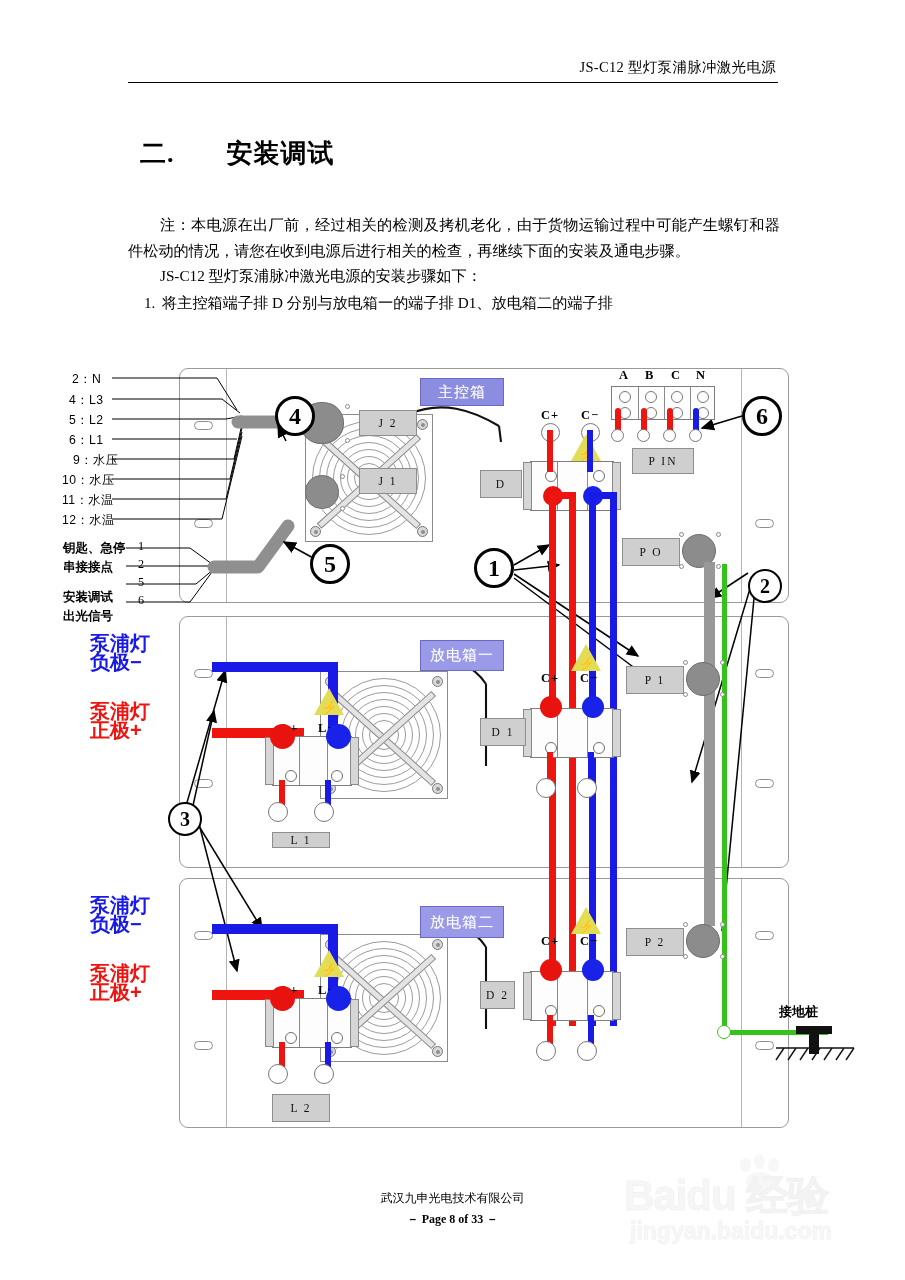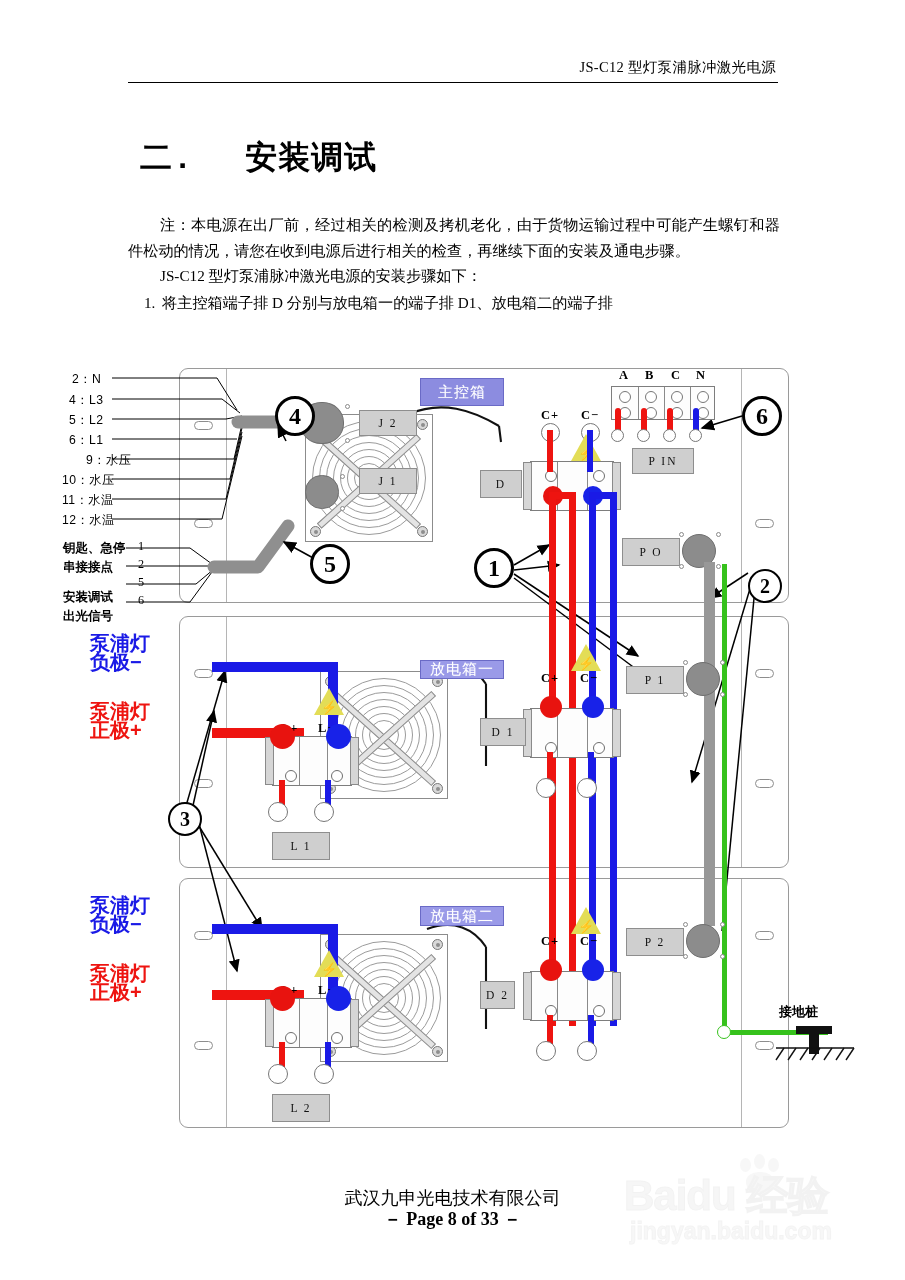--- a/index.html
+++ b/index.html
@@ -9,21 +9,21 @@
     color:#000;position:relative;overflow:hidden;
   }
   .page{position:absolute;left:0;top:0;width:905px;height:1280px;}
 
   
   .hdr{position:absolute;left:128px;top:58px;width:650px;}
   .hdr-txt{text-align:right;font-size:14.5px;letter-spacing:.3px;padding-right:2px;}
   .hdr-rule{margin-top:5px;border-bottom:1.4px solid #000;}
 
   
-  .sect-title{position:absolute;left:140px;top:136px;font-size:32px;font-weight:bold;letter-spacing:1px;font-family:Liberation Mono, monospace;}
+  .sect-title{position:absolute;left:140px;top:136px;font-size:26px;font-weight:bold;letter-spacing:1px;}
   .sect-title .num{display:inline-block;}
   .sect-title .gap{display:inline-block;width:52px;}
 
   
   .body-text{position:absolute;left:128px;top:212px;width:652px;font-size:15.2px;line-height:25.5px;text-align:justify;}
   .p-indent{text-indent:32px;}
   .li{display:flex;margin-top:1px;}
   .li-num{width:34px;flex:none;text-indent:16px;}
   .li-body{flex:1;}
   sup{font-size:.68em;vertical-align:super;}
@@ -98,21 +98,21 @@
   .termtxt{position:absolute;font-size:12.5px;font-weight:bold;font-family:"Liberation Serif",serif;letter-spacing:1px;}
 
   
   .conn{position:absolute;border-radius:50%;background:#8c8c8c;border:1px solid #6f6f6f;}
   .conn-hole{position:absolute;width:5px;height:5px;border:1px solid #8a8a8a;border-radius:50%;background:#fff;}
 
   
   .cap{position:absolute;left:0;top:1120px;width:905px;text-align:center;font-size:15px;}
 
   
-  .footer{position:absolute;left:0;top:1188px;width:905px;text-align:center;font-size:18px;line-height:21px;}
+  .footer{position:absolute;left:0;top:1188px;width:905px;text-align:center;font-size:12px;line-height:21px;}
   .footer .pg{font-weight:bold;}
 
   
   .wm{position:absolute;left:624px;top:1162px;width:262px;height:88px;opacity:.5;pointer-events:none;}
   .wm-txt{position:absolute;left:0;top:6px;font-family:"Liberation Sans","DejaVu Sans",sans-serif;
           font-weight:bold;font-size:42px;color:#efefef;-webkit-text-stroke:1px #e6e6e6;letter-spacing:-1px;}
   .wm-sub{position:absolute;left:6px;top:56px;font-family:"Liberation Sans","DejaVu Sans",sans-serif;
           font-weight:bold;font-size:23px;color:#f1f1f1;-webkit-text-stroke:1px #e8e8e8;}
   .wm-paw{position:absolute;left:110px;top:-8px;width:58px;height:46px;}
   .wm-paw i{position:absolute;background:#f0f0f0;border-radius:50%;display:block;}
@@ -280,28 +280,28 @@
 
       <g stroke="#000" stroke-width="1.5" fill="none">
         <path d="M124,440 L163,305" marker-end="url(#ah)"></path>
         <path d="M130,444 L152,345" marker-end="url(#ah)"></path>
         <path d="M132,452 L200,563" marker-end="url(#ah)"></path>
         <path d="M136,454 L175,605" marker-end="url(#ah)"></path>
       </g>
     </svg>
 
     <div class="boxtitle" style="left:358px;top:12px;width:84px;height:28px;">主控箱</div>
-    <div class="boxtitle lav" style="left:358px;top:294px;width:84px;height:19px;">放电箱一</div>
-    <div class="boxtitle lav" style="left:358px;top:540px;width:84px;height:20px;">放电箱二</div>
+    <div class="boxtitle lav" style="left:358px;top:274px;width:84px;height:31px;">放电箱一</div>
+    <div class="boxtitle lav" style="left:358px;top:540px;width:84px;height:32px;">放电箱二</div>
 
     <div class="lbl mono" style="left:10px;top:5px;">2：N</div>
     <div class="lbl mono" style="left:7px;top:26px;">4：L3</div>
     <div class="lbl mono" style="left:7px;top:46px;">5：L2</div>
     <div class="lbl mono" style="left:7px;top:66px;">6：L1</div>
-    <div class="lbl mono" style="left:24px;top:86px;">9：水压</div>
+    <div class="lbl mono" style="left:11px;top:86px;">9：水压</div>
     <div class="lbl mono" style="left:0px;top:106px;">10：水压</div>
     <div class="lbl mono" style="left:0px;top:126px;">11：水温</div>
     <div class="lbl mono" style="left:0px;top:146px;">12：水温</div>
 
     <div class="cn-lbl" style="left:1px;top:173px;font-size:12.5px;">钥匙、急停</div>
     <div class="cn-lbl" style="left:1px;top:192px;font-size:12.5px;">串接接点</div>
     <div class="cn-lbl" style="left:1px;top:222px;font-size:12.5px;">安装调试</div>
     <div class="cn-lbl" style="left:1px;top:241px;font-size:12.5px;">出光信号</div>
 
     <div class="lbl" style="left:76px;top:173px;">1</div>
@@ -437,21 +437,21 @@
       <div class="screw-sm" style="left:58px;top:33px;"></div>
     </div>
     <div class="dot red" style="left:208px;top:358px;width:25px;height:25px;"></div>
     <div class="dot blue" style="left:264px;top:358px;width:25px;height:25px;"></div>
     <div class="wire red" style="left:217px;top:414px;width:6px;height:30px;"></div>
     <div class="wire blue" style="left:263px;top:414px;width:6px;height:30px;"></div>
     <div class="wire red" style="left:211px;top:438px;width:12px;height:6px;border-radius:3px;"></div>
     <div class="wire blue" style="left:257px;top:438px;width:12px;height:6px;border-radius:3px;"></div>
     <div class="ring" style="left:206px;top:436px;width:20px;height:20px;"></div>
     <div class="ring" style="left:252px;top:436px;width:20px;height:20px;"></div>
-    <div class="plate" style="left:210px;top:466px;width:58px;height:28px;">L 1</div>
+    <div class="plate" style="left:210px;top:466px;width:58px;height:16px;">L 1</div>
 
     <div class="termtxt" style="left:479px;top:305px;">C+</div>
     <div class="termtxt" style="left:518px;top:305px;">C−</div>
     <div class="hazard" style="left:509px;top:278px;">
         <div class="hazard-in">⚡</div>
       </div>
     <div class="tb" style="left:468px;top:342px;width:84px;height:50px;">
       <div class="lug" style="left:-8px;"></div>
       <div class="lug" style="right:-8px;"></div>
       <div class="divider" style="left:26px;"></div>

